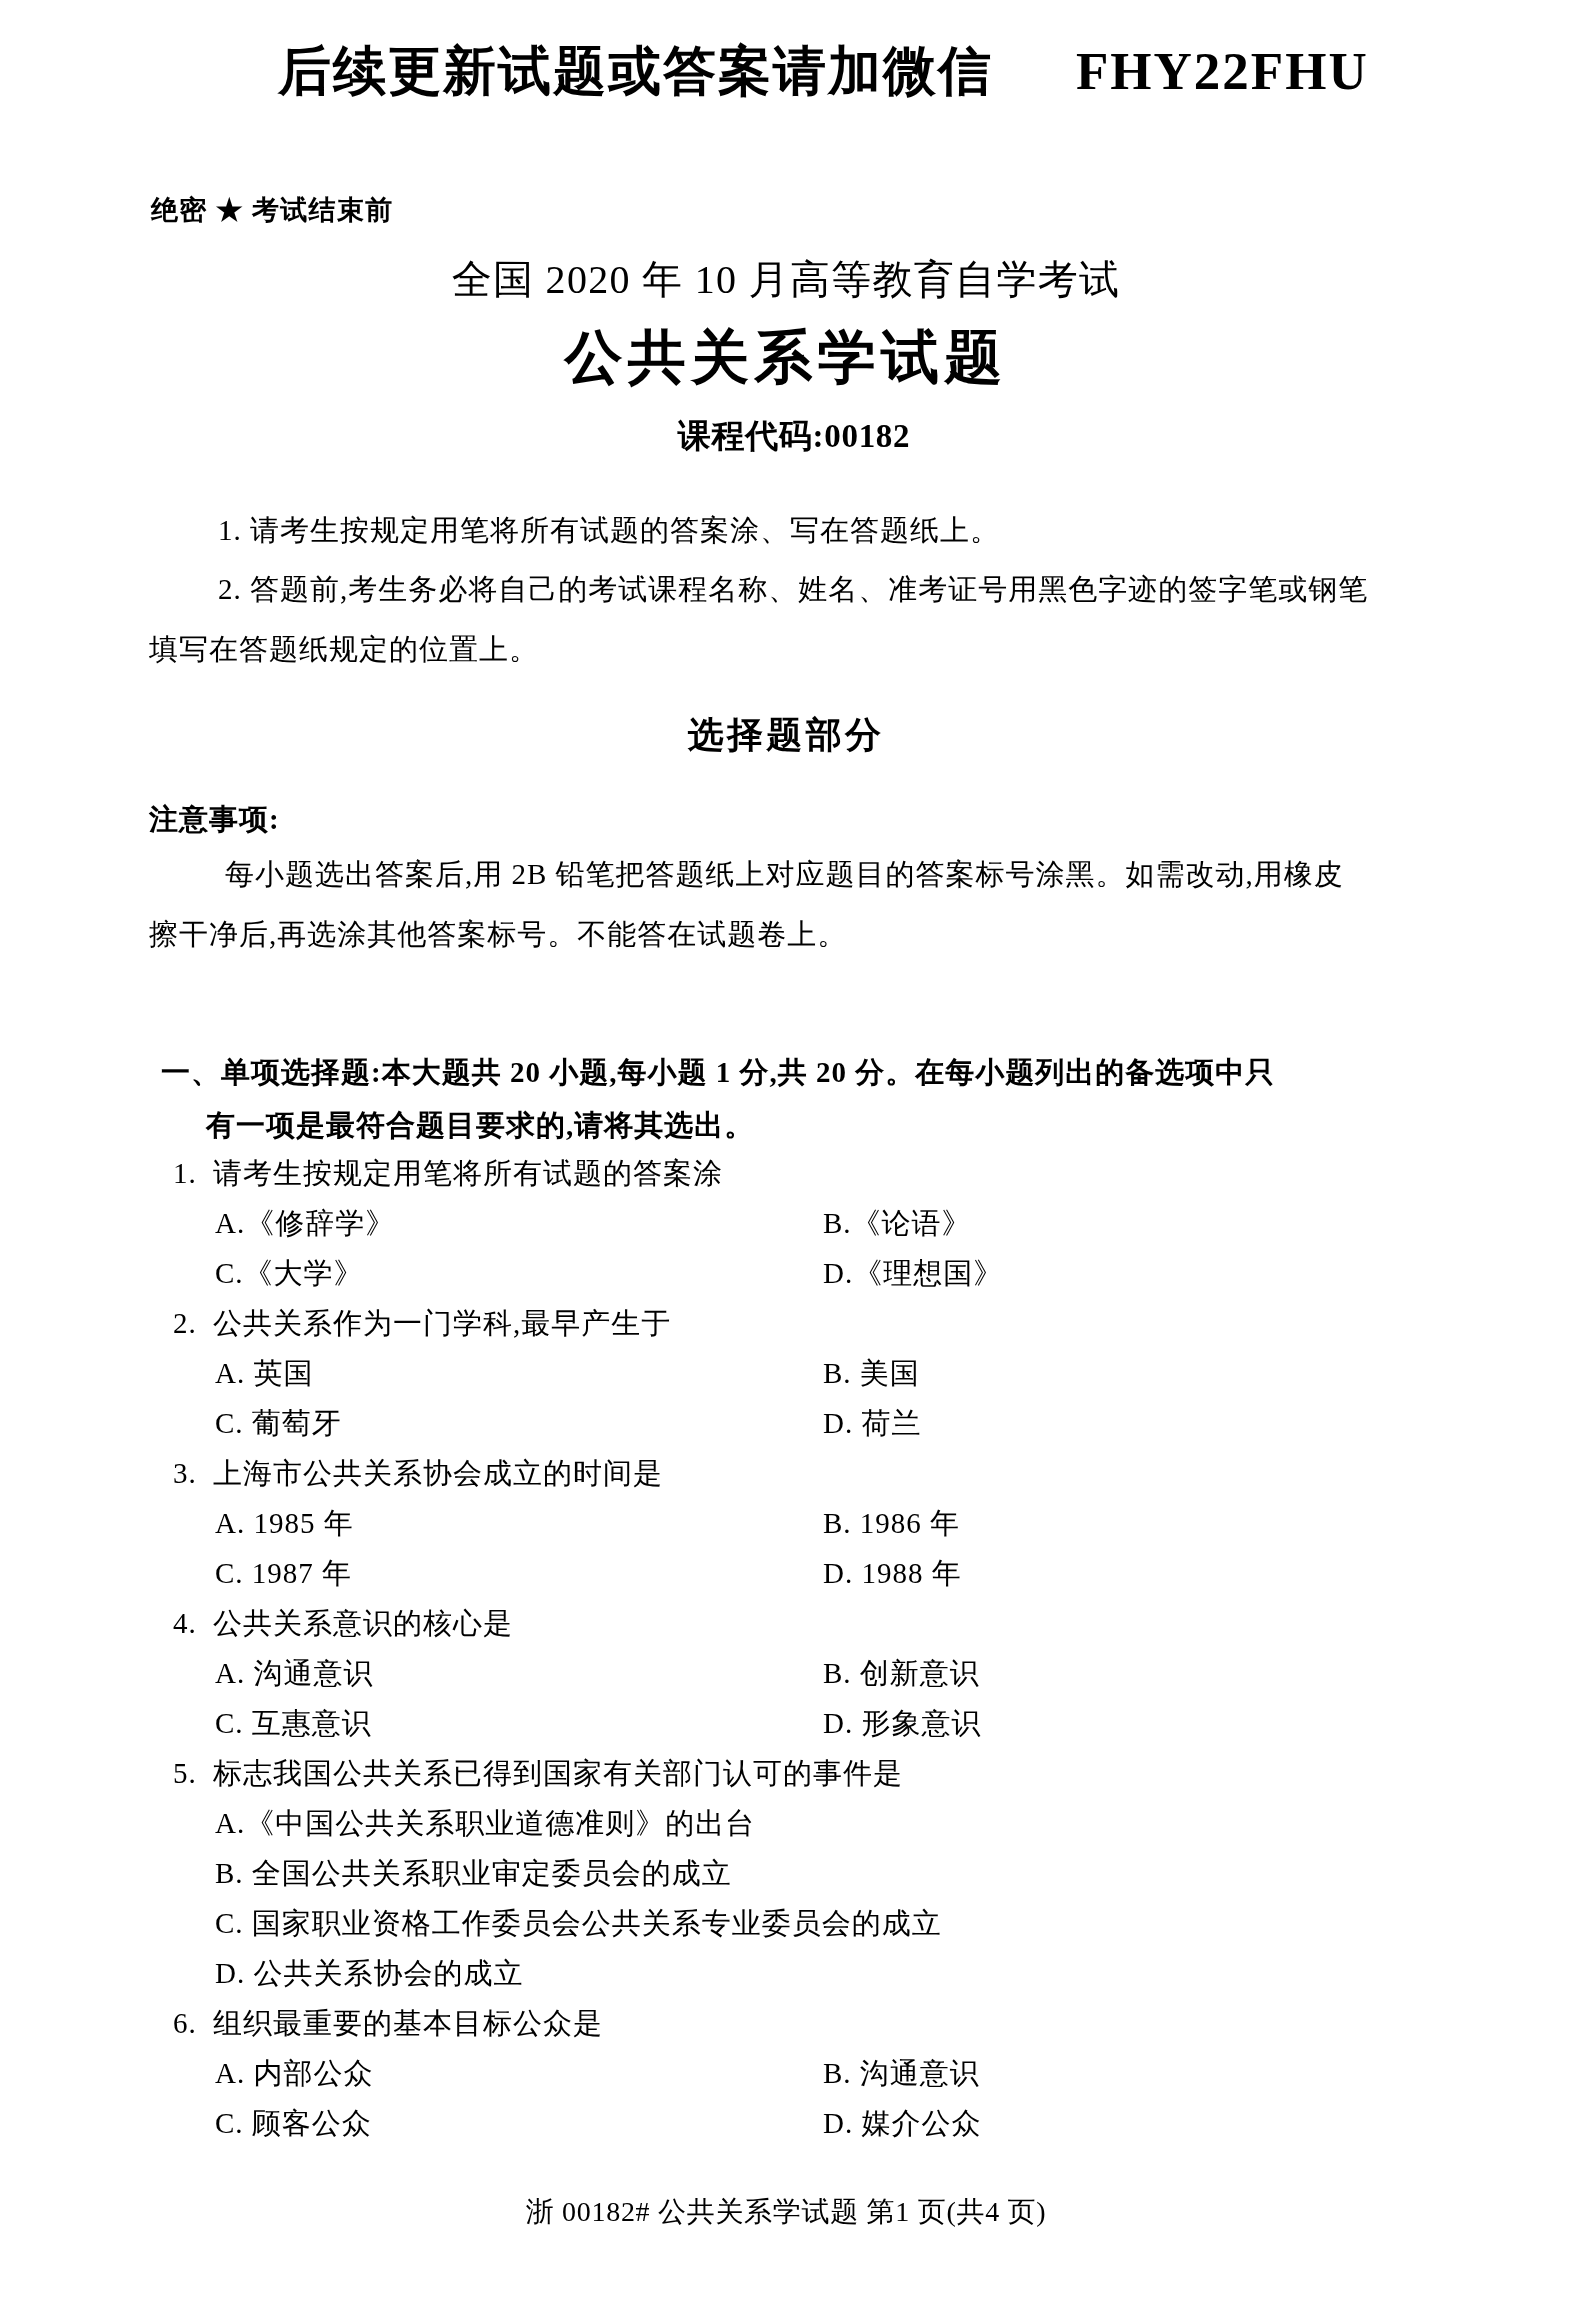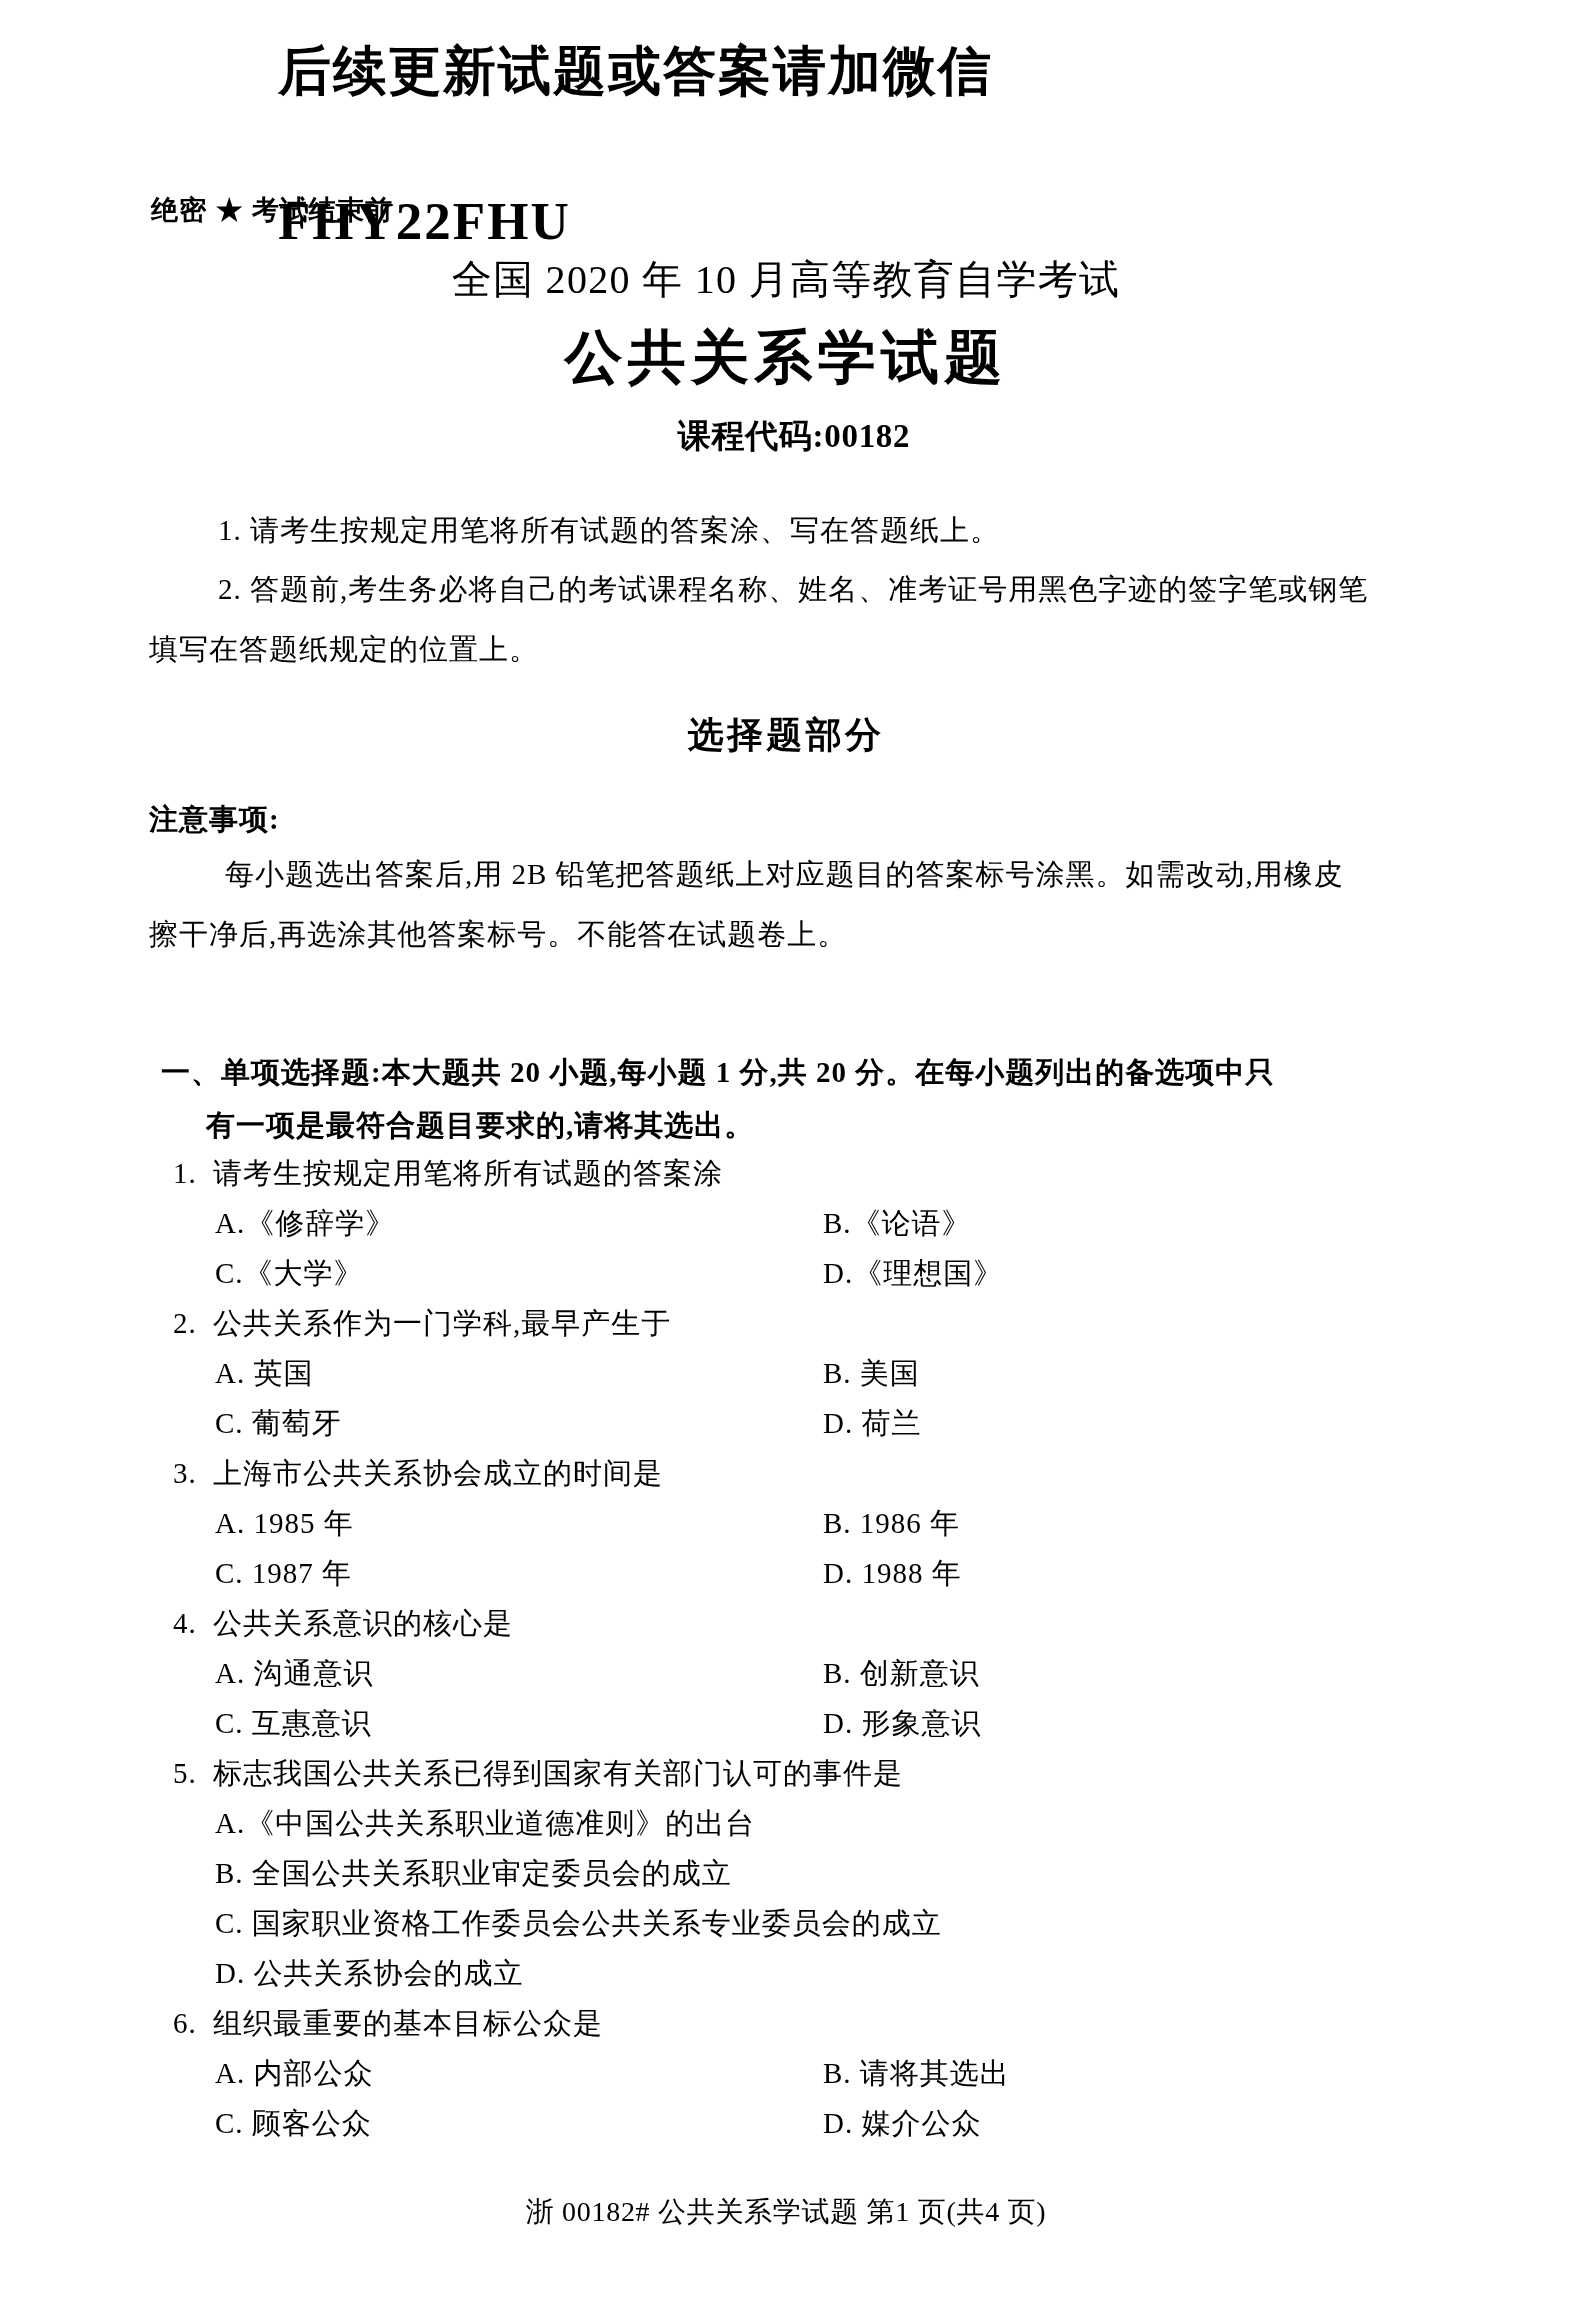--- a/index.html
+++ b/index.html
@@ -18,21 +18,20 @@
     position: absolute;
     left: 278px;
     top: 36px;
     display: flex;
     align-items: baseline;
     gap: 83px;
     font-size: 53px;
     font-weight: 700;
     letter-spacing: 2px;
     white-space: nowrap;
-    flex-direction: column;
   }
 
   
   .classified {
     position: absolute;
     left: 151px;
     top: 192px;
     font-size: 27px;
     font-weight: 700;
     letter-spacing: 1.3px;
@@ -230,21 +229,21 @@
     <div class="qrow">
       <span class="opt-full">D. 公共关系协会的成立</span>
     </div>
 
     <div class="qrow">
       <span class="qnum">6.</span>
       <span class="qtext">组织最重要的基本目标公众是</span>
     </div>
     <div class="qrow">
       <span class="opt-a">A. 内部公众</span>
-      <span class="opt-b">B. 请将其选出</span>
+      <span class="opt-b">B. 沟通意识</span>
     </div>
     <div class="qrow">
       <span class="opt-a">C. 顾客公众</span>
       <span class="opt-b">D. 媒介公众</span>
     </div>
 
   </div>
 
   <div class="page-footer">浙 00182# 公共关系学试题 第1 页(共4 页)</div>
 

